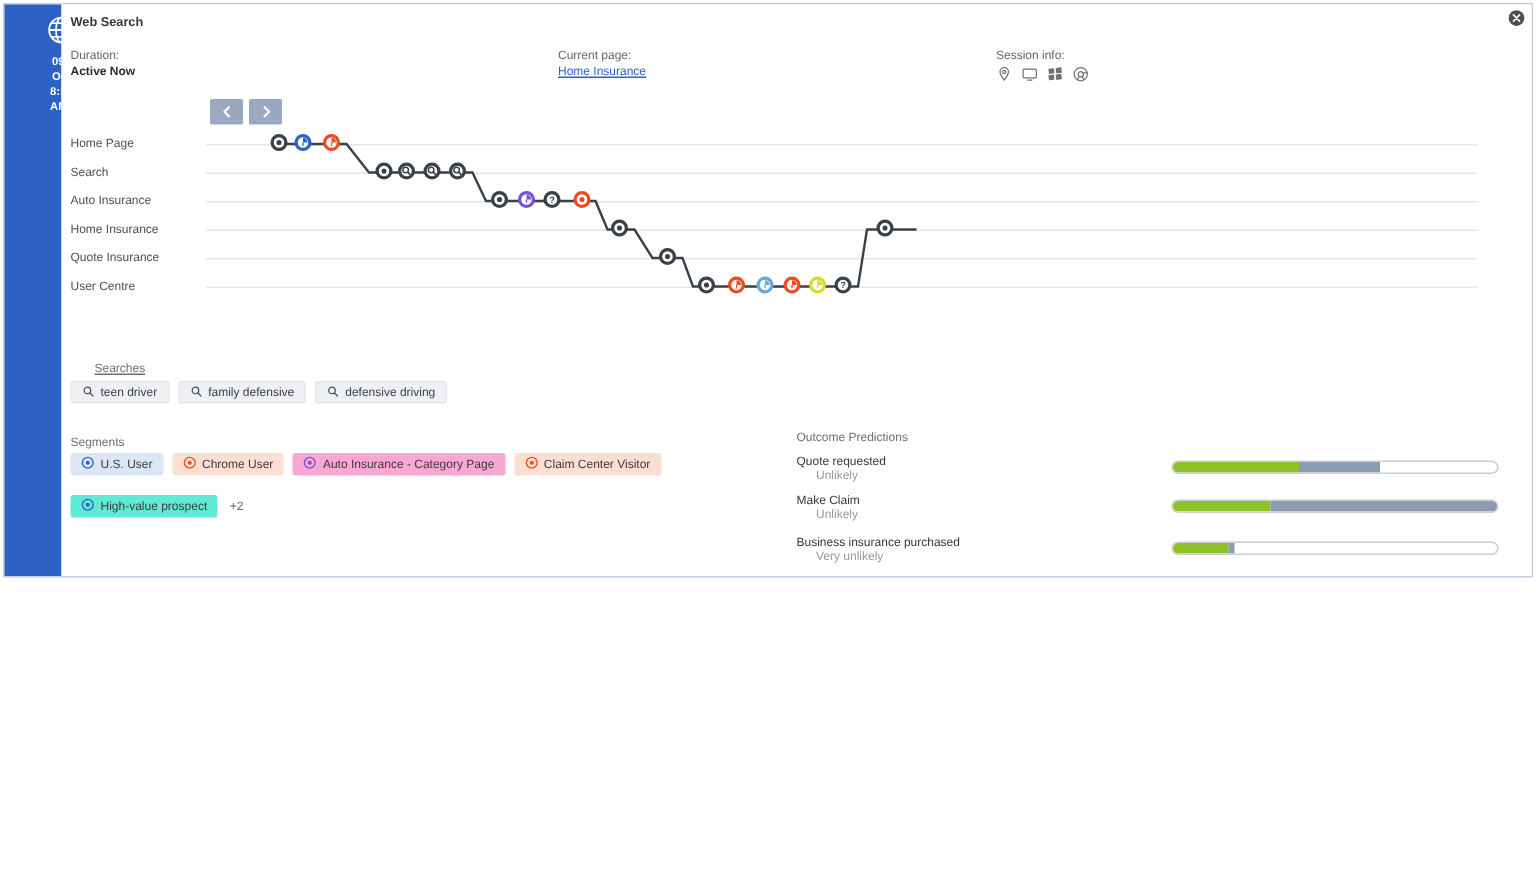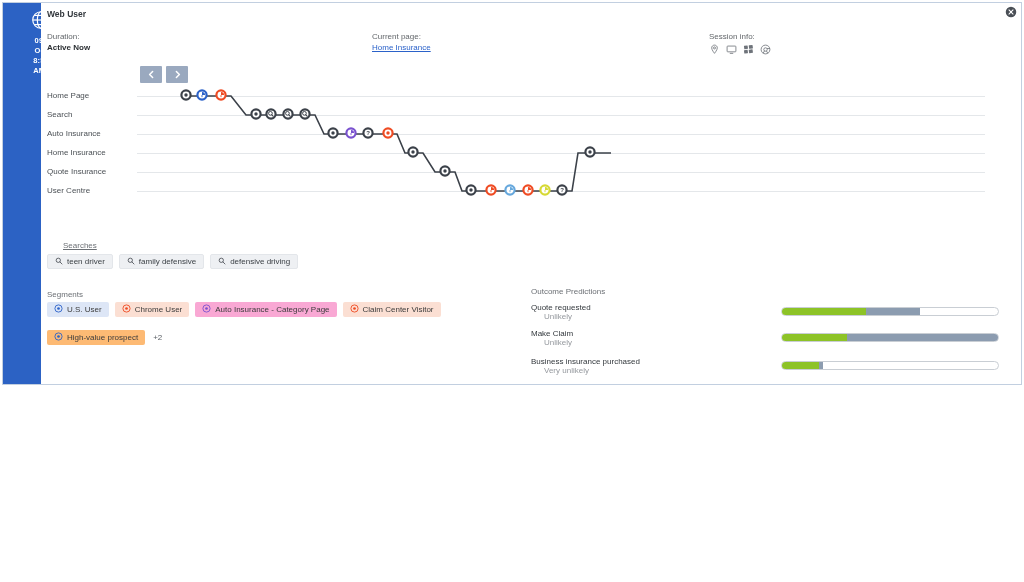--- a/index.html
+++ b/index.html
@@ -94,40 +94,40 @@
         <line x1="3" y1="12" x2="21" y2="12"></line>
         <line x1="4.6" y1="7" x2="19.4" y2="7"></line>
         <line x1="4.6" y1="17" x2="19.4" y2="17"></line>
       </svg>
     </span>
     <span class="d1">09 Oct</span>
     <span class="d2">8:59 AM</span>
   </div>
 
   <div class="card-body">
-    <div class="card-title">Web User</div>
+    <div class="card-title">Web Search</div>
 
     <span class="close-btn">
       <svg width="12" height="12" viewBox="0 0 16 16">
         <circle cx="8" cy="8" r="7" fill="#4a4f56"></circle>
         <path d="M5.3 5.3 L10.7 10.7 M10.7 5.3 L5.3 10.7" stroke="#ffffff" stroke-width="1.5" stroke-linecap="round"></path>
       </svg>
     </span>
 
     <div class="meta" style="left:6px; top:28px;">
       <div class="lbl">Duration:</div>
       <div class="val">Active Now</div>
     </div>
 
     <div class="meta" style="left:331px; top:28px;">
       <div class="lbl">Current page:</div>
       <a href="#">Home Insurance</a>
     </div>
 
-    <div class="meta" style="left:668px; top:28px;">
+    <div class="meta" style="left:623px; top:28px;">
       <div class="lbl">Session info:</div>
       <div class="icon-row">
         <span>
           <svg width="11" height="11" viewBox="0 0 16 16" fill="none" stroke="#6e737a" stroke-width="1.2">
             <path d="M8 1.6c-2.3 0-4.1 1.8-4.1 4 0 3 4.1 8 4.1 8s4.1-5 4.1-8c0-2.2-1.8-4-4.1-4z"></path>
             <circle cx="8" cy="5.7" r="1.5"></circle>
           </svg>
         </span>
         <span>
           <svg width="11" height="11" viewBox="0 0 16 16" fill="none" stroke="#6e737a" stroke-width="1.2">
@@ -346,21 +346,21 @@
         </span>
         <span class="chip" style="background: rgb(251, 223, 211);">
           <span><svg width="9" height="9" viewBox="0 0 16 16">
               <circle cx="8" cy="8" r="6.4" fill="none" stroke="#ef4b23" stroke-width="1.6"></circle>
               <circle cx="8" cy="8" r="2.4" fill="#ef4b23"></circle>
             </svg></span>
           <span>Claim Center Visitor</span>
         </span>
       </div>
     <div class="chips-row" id="segments-row-2" style="left:6px; top:327px;">
-        <span class="chip" style="background: #fdba74;">
+        <span class="chip" style="background: #5eead4;">
           <span><svg width="9" height="9" viewBox="0 0 16 16">
               <circle cx="8" cy="8" r="6.4" fill="none" stroke="#2b62c9" stroke-width="1.6"></circle>
               <circle cx="8" cy="8" r="2.4" fill="#2b62c9"></circle>
             </svg></span>
           <span>High-value prospect</span>
         </span>
         <span class="plus-more">+2</span>
       </div>
 
     <div class="sec-title" style="left:490px; top:284px;">Outcome Predictions</div>

